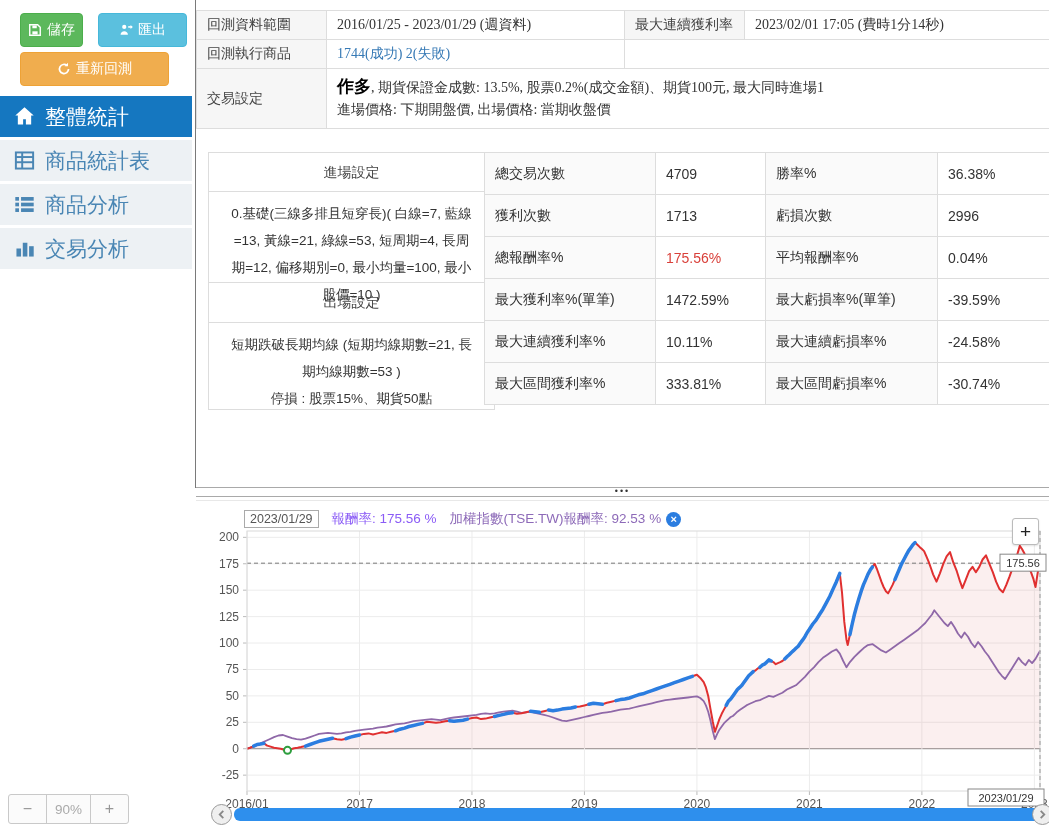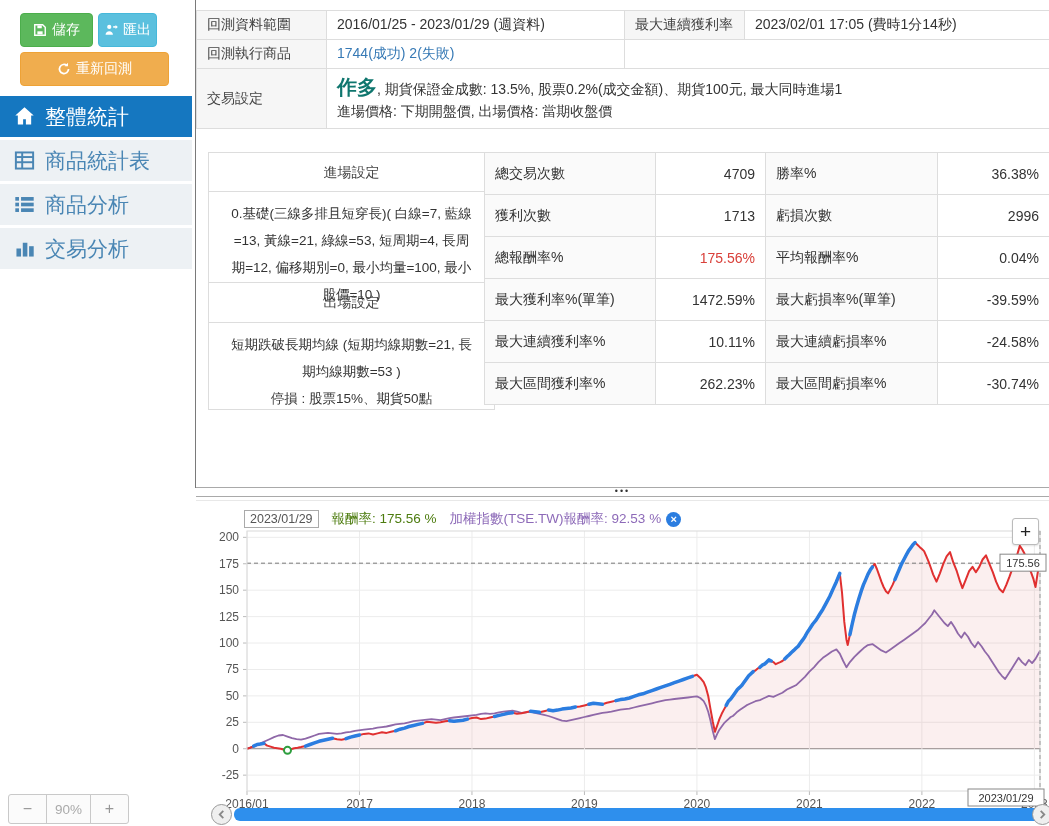--- a/index.html
+++ b/index.html
@@ -2,60 +2,60 @@
 <html><head>
 <meta charset="utf-8">
 <style>
   *{margin:0;padding:0;box-sizing:border-box;}
   html,body{width:1049px;height:826px;}
   body{position:relative;font-family:"Liberation Sans","DejaVu Sans",sans-serif;background:#fff;overflow:hidden;color:#333;}
 
   
   .btn{position:absolute;display:flex;align-items:center;justify-content:center;gap:5px;height:34px;border-radius:4px;color:#fff;font-size:14px;cursor:pointer;border:1px solid transparent;}
   .btn svg{width:14px;height:14px;flex:none;}
-  .btn-save{left:20px;top:13px;width:73px;background:#5cb85c;border-color:#4cae4c;}
-  .btn-export{left:98px;top:13px;width:59px;background:#5bc0de;border-color:#46b8da;}
+  .btn-save{left:20px;top:13px;width:63px;background:#5cb85c;border-color:#4cae4c;}
+  .btn-export{left:98px;top:13px;width:89px;background:#5bc0de;border-color:#46b8da;}
   .btn-rerun{left:20px;top:52px;width:149px;background:#f0ad4e;border-color:#eea236;}
   .menu{position:absolute;left:0;top:96px;width:192px;text-align:center;}
   .menu-item{height:41px;margin-bottom:3px;display:flex;align-items:center;padding-left:13px;gap:9px;background:#edf1f4;color:#4a86b4;font-size:21px;cursor:pointer;white-space:nowrap;}
   .menu-item svg{width:23px;height:23px;flex:none;}
   .menu-item.active{background:#1577c0;color:#fff;}
   .vline{position:absolute;left:195px;top:0;width:1px;height:488px;background:#7a7a7a;}
 
   
   .info-table{position:absolute;left:196px;top:10px;width:853px;border-collapse:collapse;table-layout:fixed;font-size:14px;}
-  .info-table td{border:1px solid #ddd;padding:5px 10px;vertical-align:middle;height:22px;}
+  .info-table td{border:1px solid #ddd;padding:5px 10px;vertical-align:middle;height:22px;font-family:Liberation Serif, serif;}
   .info-table tr.h2row td{height:60px;}
   td.lbl{background:#f6f6f6;color:#444;}
   .link{color:#3679b5;cursor:pointer;}
-  .red-strong{color:#0f766e;font-weight:bold;font-size:20px;}
+  .red-strong{color:#000000;font-weight:bold;font-size:17px;}
   .trade-line{line-height:22px;}
 
   
   .settings{position:absolute;left:208px;top:152px;width:287px;font-size:13.5px;}
   .set-header{border:1px solid #ddd;height:40px;line-height:38px;text-align:center;color:#444;font-size:14px;background:#fff;}
   .set-header.exit{border-top:none;}
   .set-desc{border:1px solid #ddd;border-top:none;padding:8px 18px;line-height:27px;color:#333;text-align:center;}
   .set-desc.entry{height:91px;}
   .set-desc.exit{height:87px;}
   .stats-table{position:absolute;left:484px;top:152px;width:565px;border-collapse:collapse;table-layout:fixed;font-size:14px;}
   .stats-table td{border:1px solid #ddd;height:42px;padding:8px 10px;}
   .stats-table td.lblc{background:#fafafa;color:#333;}
-  .stats-table td.val{text-align:right;}
+  .stats-table td.val{text-align:left;}
   .red-val{color:#d9403a;}
 
   
   .splitter{position:absolute;left:196px;top:487px;width:853px;height:10px;border-top:1px solid #a9a9a9;border-bottom:1px solid #a9a9a9;text-align:center;line-height:7px;font-size:9px;letter-spacing:2px;color:#333;cursor:row-resize;background:#fff;}
 
   
   .chart{position:absolute;left:196px;top:500px;width:853px;height:326px;border-top:1px solid #e8e8e8;}
   #chart-svg{position:absolute;left:0;top:0;}
   .legend{position:absolute;left:48px;top:9px;display:flex;align-items:center;gap:13px;font-size:13.5px;z-index:2;white-space:nowrap;}
   .date-box{border:1px solid #aaa;background:#fff;padding:1px 5px;font-size:12.5px;color:#555;}
-  .lg-strategy{color:#4d7c0f;}
+  .lg-strategy{color:#8b5cf6;}
   .lg-index{color:#8d6ab8;}
   .lg-close{width:15px;height:15px;border-radius:50%;background:#2b7de0;color:#fff;font-size:11px;line-height:15px;text-align:center;cursor:pointer;margin-left:-8px;font-weight:bold;}
   .plus-btn{position:absolute;right:10px;top:17px;width:27px;height:27px;background:#fff;border:1px solid #bbb;border-radius:3px;font-size:19px;color:#222;text-align:center;line-height:25px;cursor:pointer;box-shadow:0 1px 2px rgba(0,0,0,.12);z-index:2;}
   .sb-track{position:absolute;left:38px;top:307px;width:815px;height:13px;background:#2e8fed;border-radius:6px;cursor:pointer;z-index:1;}
   .sb-btn{position:absolute;top:303px;width:21px;height:21px;border-radius:50%;background:#efefef;border:1px solid #999;display:flex;align-items:center;justify-content:center;cursor:pointer;z-index:2;}
   .sb-left{left:15px;}
   .sb-right{left:836px;}
   .sb-btn svg{width:9px;height:9px;}
 
   
@@ -213,21 +213,21 @@
     <td class="val">-39.59%</td>
   </tr>
   <tr>
     <td class="lblc">最大連續獲利率%</td>
     <td class="val">10.11%</td>
     <td class="lblc">最大連續虧損率%</td>
     <td class="val">-24.58%</td>
   </tr>
   <tr>
     <td class="lblc">最大區間獲利率%</td>
-    <td class="val">262.23%</td>
+    <td class="val">333.81%</td>
     <td class="lblc">最大區間虧損率%</td>
     <td class="val">-30.74%</td>
   </tr>
 </tbody>
   </table>
 
 <div class="splitter">•••</div>
 
 <div class="chart">
   <svg id="chart-svg" width="853" height="326" viewBox="0 0 853 326">

